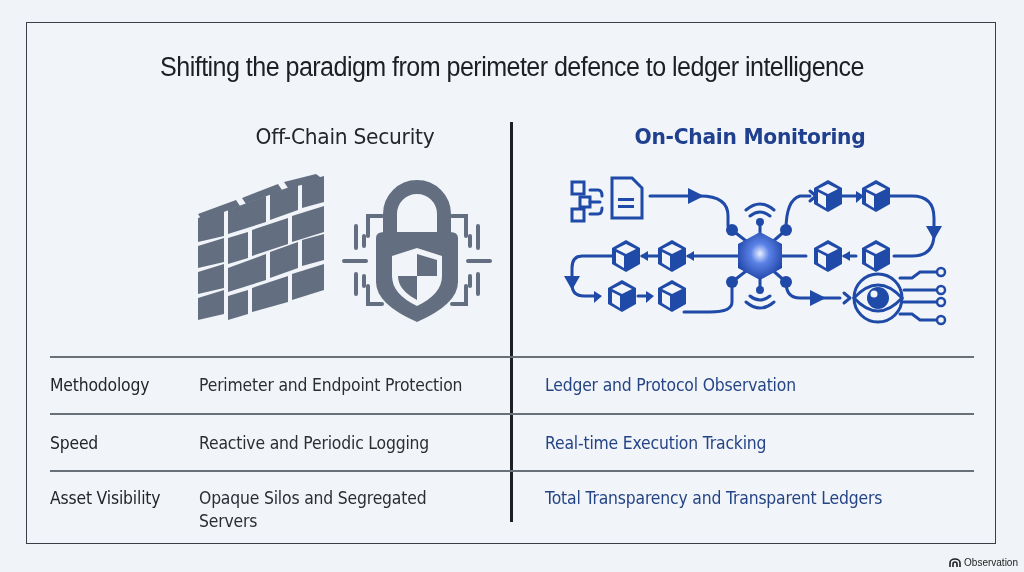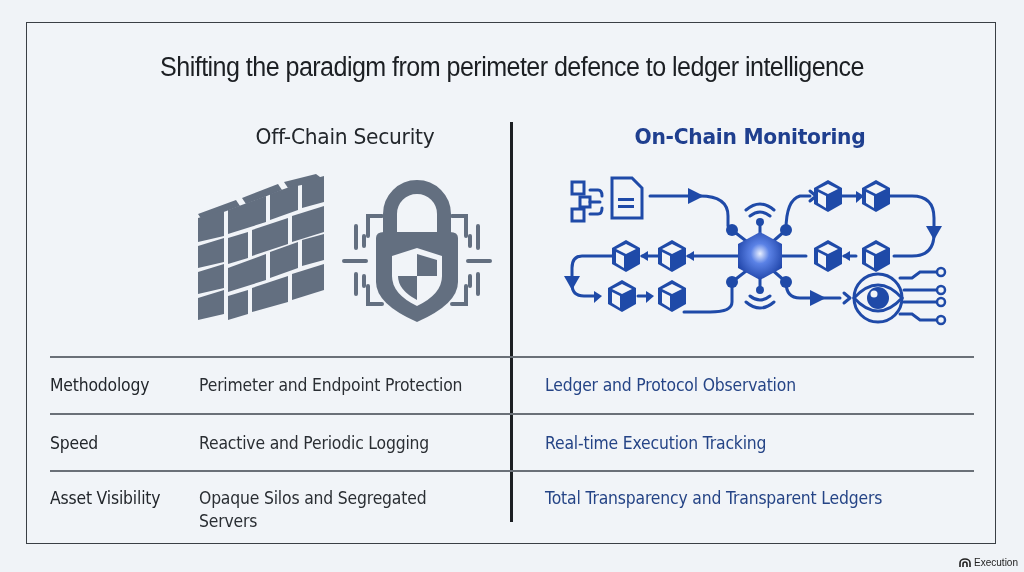--- a/index.html
+++ b/index.html
@@ -190,14 +190,14 @@
 <div class="cell on-v" style="top:432px">Real-time Execution Tracking</div>
 
 <div class="cell lbl" style="top:487px">Asset Visibility</div>
 <div class="cell off-v" style="top:487px;width:280px">Opaque Silos and Segregated Servers</div>
 <div class="cell on-v" style="top:487px">Total Transparency and Transparent Ledgers</div>
 
 <div class="brand">
   <svg width="12" height="9" viewBox="0 0 12 9">
     <path d="M1,9 V5 a5,4 0 0 1 10,0 V9 M4,9 V6 a2,2 0 0 1 4,0 V9" fill="none" stroke="#222" stroke-width="1.6"></path>
   </svg>
-  <span>Execution</span>
+  <span>Observation</span>
 </div>
 
 </body></html>

